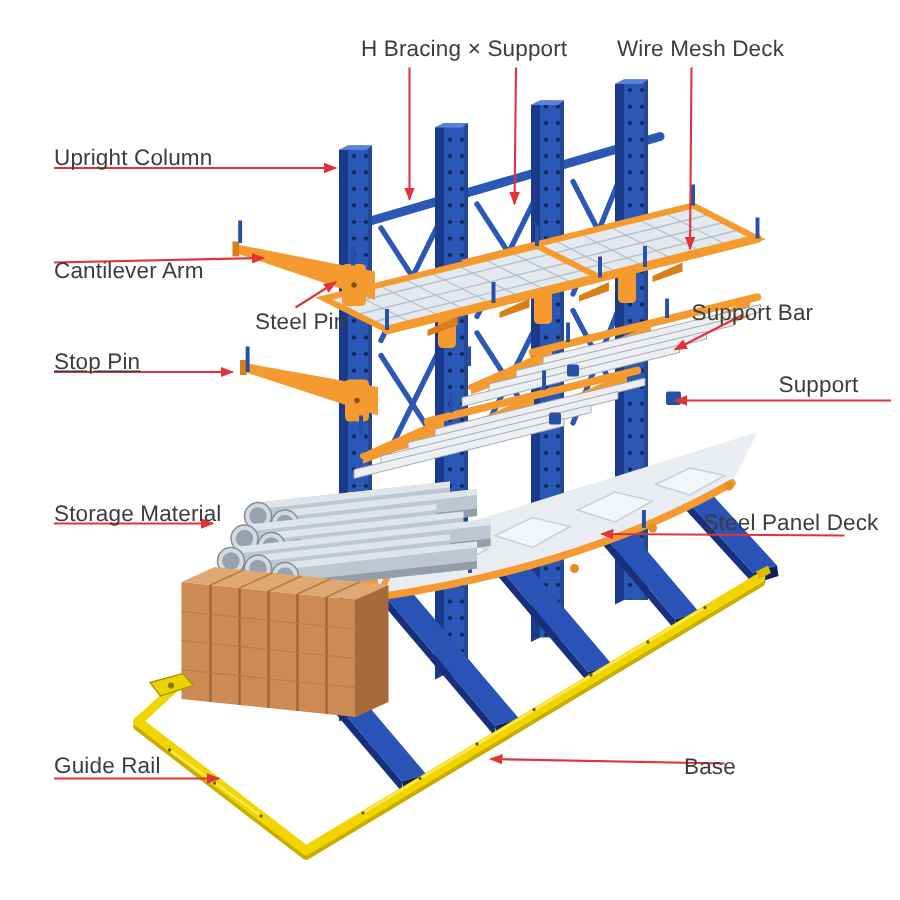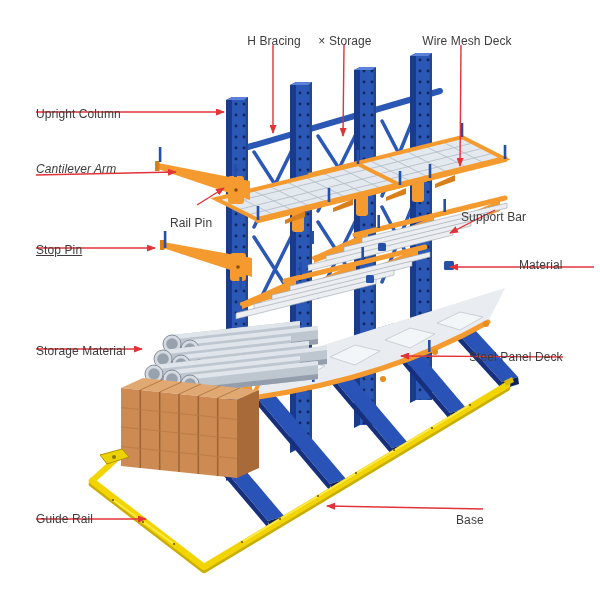--- a/index.html
+++ b/index.html
@@ -1,20 +1,20 @@
 <!DOCTYPE html>
 <html style="--page-bg: #ffffff; --column-blue: #2b57b5; --column-blue-dark: #1a3a8c; --arm-orange: #f59a2f; --rail-yellow: #f2d500; --base-blue: #2a53b8; --mesh-grey: #e3e9ee; --panel-grey: #e9edf1; --pipe-grey: #bec7d0; --lumber-brown: #cd8a52; --leader-red: #e23338; --label-text: #3c3c3c;"><head>
 <meta charset="utf-8">
 <style>
   html,body{margin:0;padding:0;background:#fff;}
   #stage{position:relative;width:600px;height:600px;background:var(--page-bg,#fff);overflow:hidden;
          font-family:"Liberation Sans",sans-serif;}
   #stage svg{position:absolute;left:0;top:0;}
-  .lbl{position:absolute;font-size:12px;line-height:1.15;color:var(--label-text,#3c3c3c);
-       white-space:nowrap;letter-spacing:.1px;margin-top:11px;}
+  .lbl{position:absolute;font-size:15px;line-height:1.15;color:var(--label-text,#3c3c3c);
+       white-space:nowrap;letter-spacing:.1px;}
   .lbl.ctr{transform:translateX(-50%);}
   
   .f-blue{fill:var(--column-blue,#2b57b5);} .f-bluedark{fill:var(--column-blue-dark,#1a3a8c);}
   .f-cap{fill:#5b82d8;} .f-orange{fill:var(--arm-orange,#f59a2f);} .f-orangedark{fill:#d87f1a;}
   .f-pin{fill:#2450a8;} .f-mesh{fill:var(--mesh-grey,#e3e9ee);} .f-panel{fill:var(--panel-grey,#e9edf1);}
   .f-pipe{fill:var(--pipe-grey,#bec7d0);} .f-base{fill:var(--base-blue,#2a53b8);}
   .f-basedark{fill:#16307e;} .f-basecap{fill:#0f2259;}
   .f-wood{fill:var(--lumber-brown,#cd8a52);} .f-woodtop{fill:#e0a872;} .f-woodside{fill:#a96a3a;}
   .s-beam{stroke:var(--column-blue,#2b57b5);stroke-width:6;fill:none;stroke-linecap:round;}
   .s-x{stroke:var(--column-blue,#2b57b5);stroke-width:3.5;fill:none;stroke-linecap:round;}
@@ -315,26 +315,26 @@
     <path class="ld" d="M495,210 L450,233"></path>
     <path class="ld" d="M594,267 L450,267"></path>
     <path class="ld" d="M36,349 L142,349"></path>
     <path class="ld" d="M563,357 L401,356"></path>
     <path class="ld" d="M36,519 L146,519"></path>
     <path class="ld" d="M483,509 L327,506"></path>
   </g>
 </svg>
 
 <div class="lbl ctr" style="left:274px;top:24px;">H Bracing</div>
-<div class="lbl ctr" style="left:345px;top:24px;">× Storage</div>
+<div class="lbl ctr" style="left:345px;top:24px;">× Support</div>
 <div class="lbl ctr" style="left:467px;top:24px;">Wire Mesh Deck</div>
 <div class="lbl" style="left:36px;top:97px;">Upright Column</div>
-<div class="lbl" style="left:36px;top:152px;font-style:italic;">Cantilever Arm</div>
-<div class="lbl" style="left:170px;top:206px;">Rail Pin</div>
+<div class="lbl" style="left:36px;top:172px;">Cantilever Arm</div>
+<div class="lbl" style="left:170px;top:206px;">Steel Pin</div>
 <div class="lbl" style="left:36px;top:233px;text-decoration:underline;">Stop Pin</div>
 <div class="lbl" style="left:461px;top:200px;">Support Bar</div>
-<div class="lbl" style="left:519px;top:248px;">Material</div>
+<div class="lbl" style="left:519px;top:248px;">Support</div>
 <div class="lbl" style="left:36px;top:334px;">Storage Material</div>
 <div class="lbl" style="left:469px;top:340px;">Steel Panel Deck</div>
 <div class="lbl" style="left:36px;top:502px;">Guide Rail</div>
 <div class="lbl" style="left:456px;top:503px;">Base</div>
 
 </div>
 
 </body></html>

